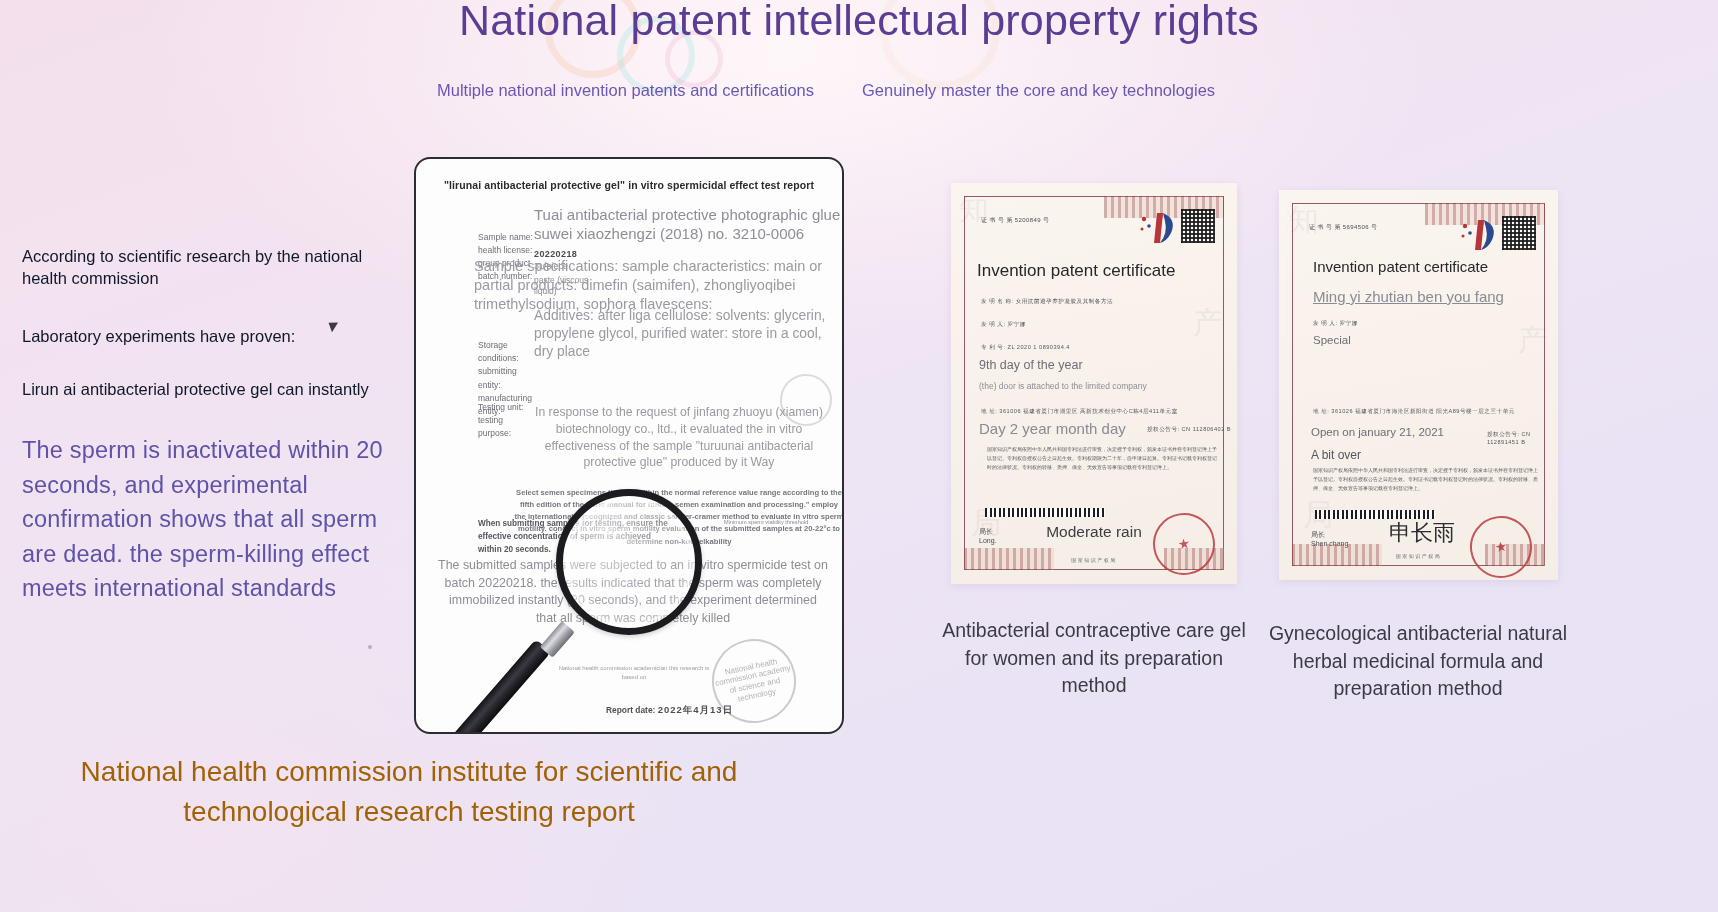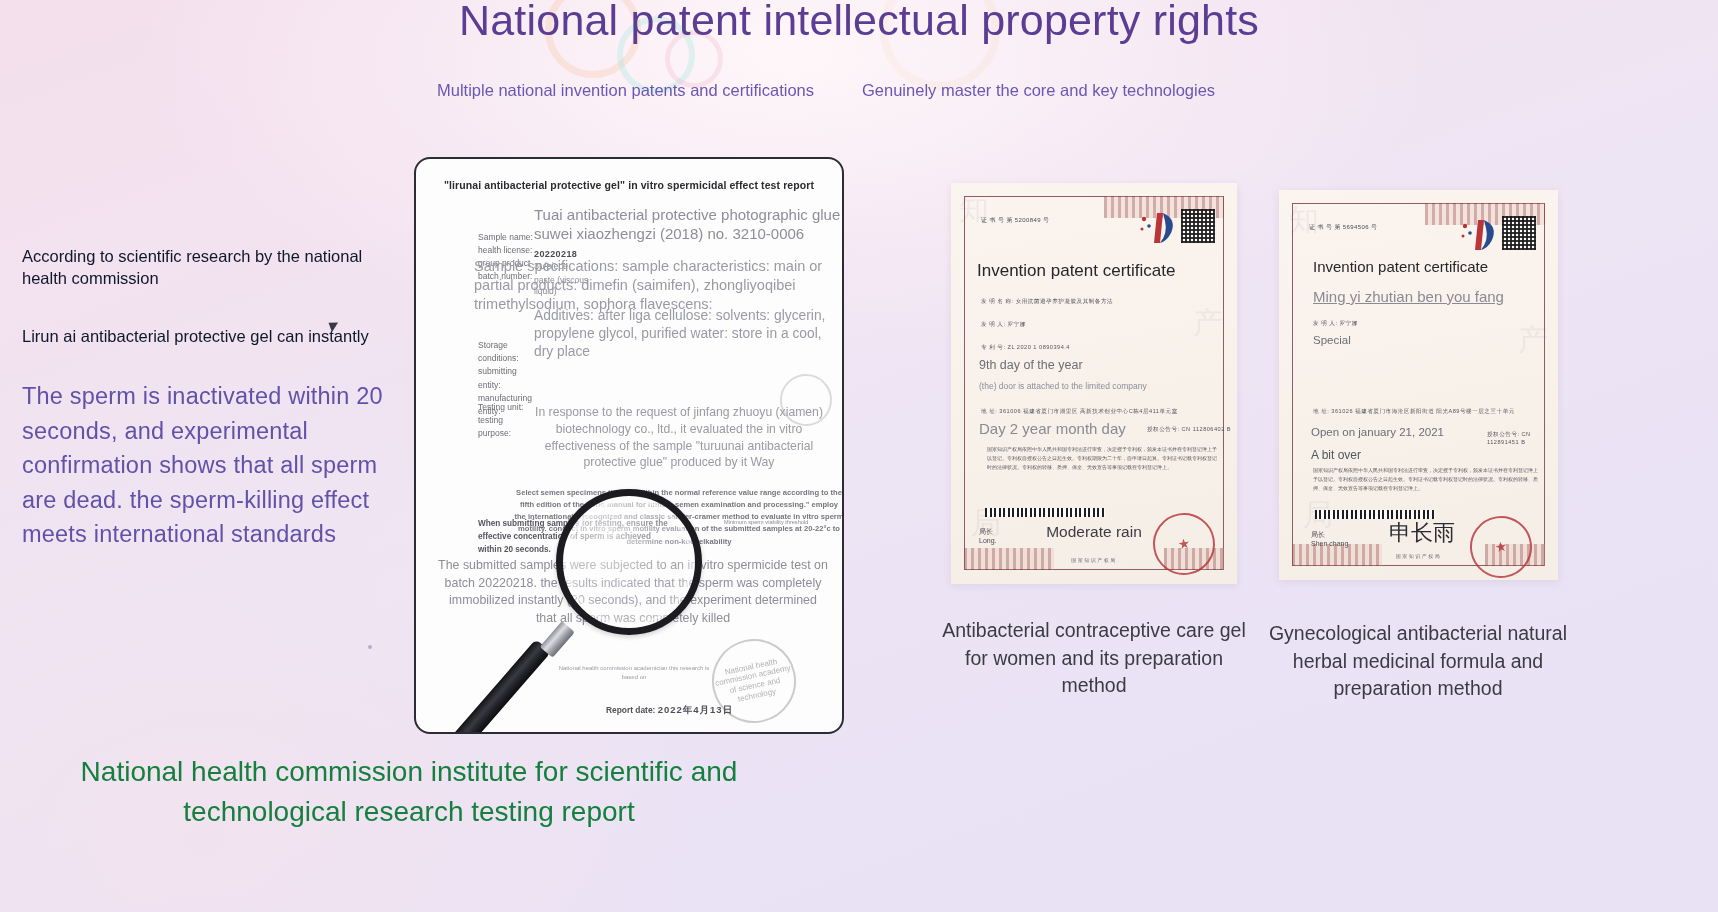--- a/index.html
+++ b/index.html
@@ -349,39 +349,40 @@
     color: #3b3b44;
   }
   .cap-1 { left: 934px; top: 617px; width: 320px; }
   .cap-2 { left: 1258px; top: 620px; width: 320px; }
 
   .bottom-cap {
     position: absolute; left: 0; top: 752px; width: 818px;
     text-align: center;
     font-size: 28px;
     line-height: 1.42;
-    color: #15803d;
+    color: #a16207;
   }
 </style>
 </head>
 <body>
 
 <div class="bubble b1"></div>
 <div class="bubble b2"></div>
 <div class="bubble b3"></div>
 <div class="bubble b4"></div>
 
 <h1 class="page-title">National patent intellectual property rights</h1>
 <div class="subheads">
   <div class="subhead subhead-1">Multiple national invention patents and certifications</div>
   <div class="subhead subhead-2">Genuinely master the core and key technologies</div>
 </div>
 
 <div class="left-col">
   <div class="lead-small">According to scientific research by the national health commission</div>
+  <div class="lead-small tight">Laboratory experiments have proven:</div>
   <div class="lead-small tight">Lirun ai antibacterial protective gel can instantly</div>
   <div class="lead-hl">The sperm is inactivated within 20 seconds, and experimental confirmation shows that all sperm are dead. the sperm-killing effect meets international standards</div>
 </div>
 <div class="cursor-dot"></div>
 <div class="spec-dot"></div>
 
 <div class="report-card">
   <div class="rc-inner">
     <div class="rc-title">"lirunai antibacterial protective gel" in vitro spermicidal effect test report</div>
 

